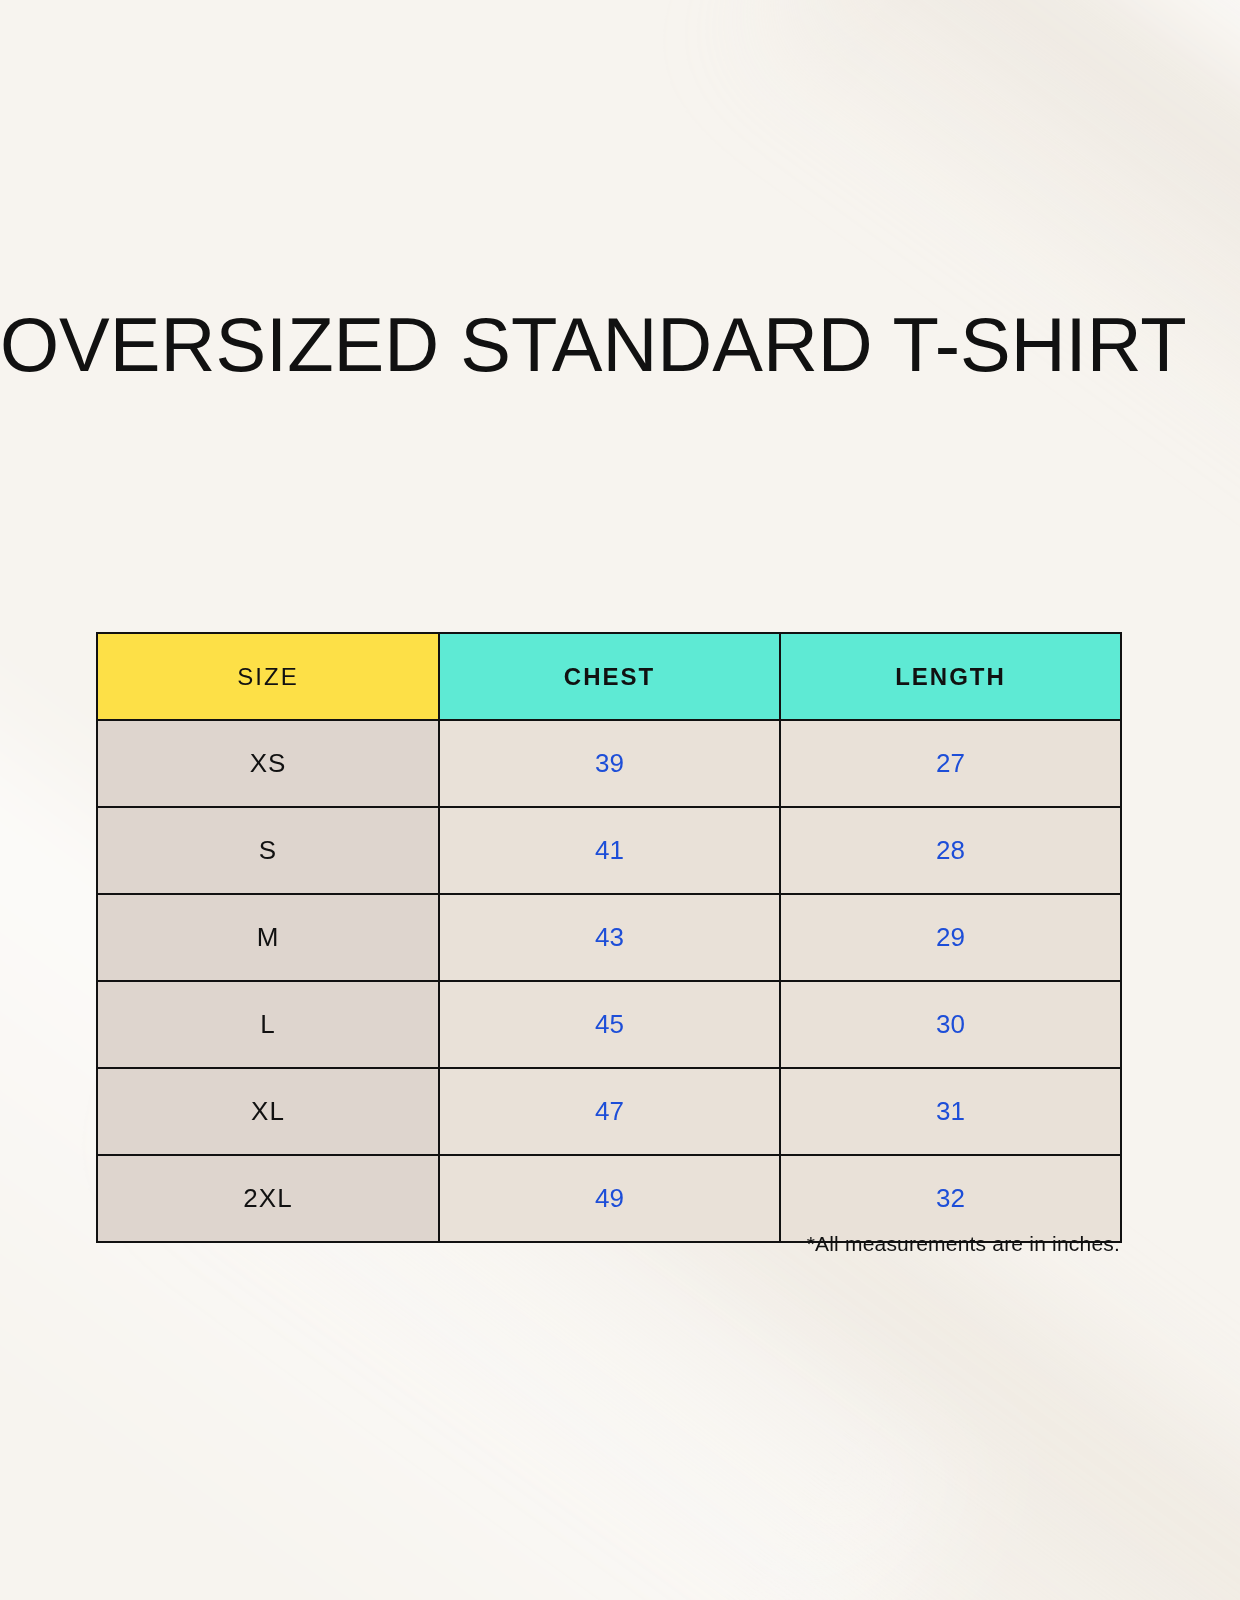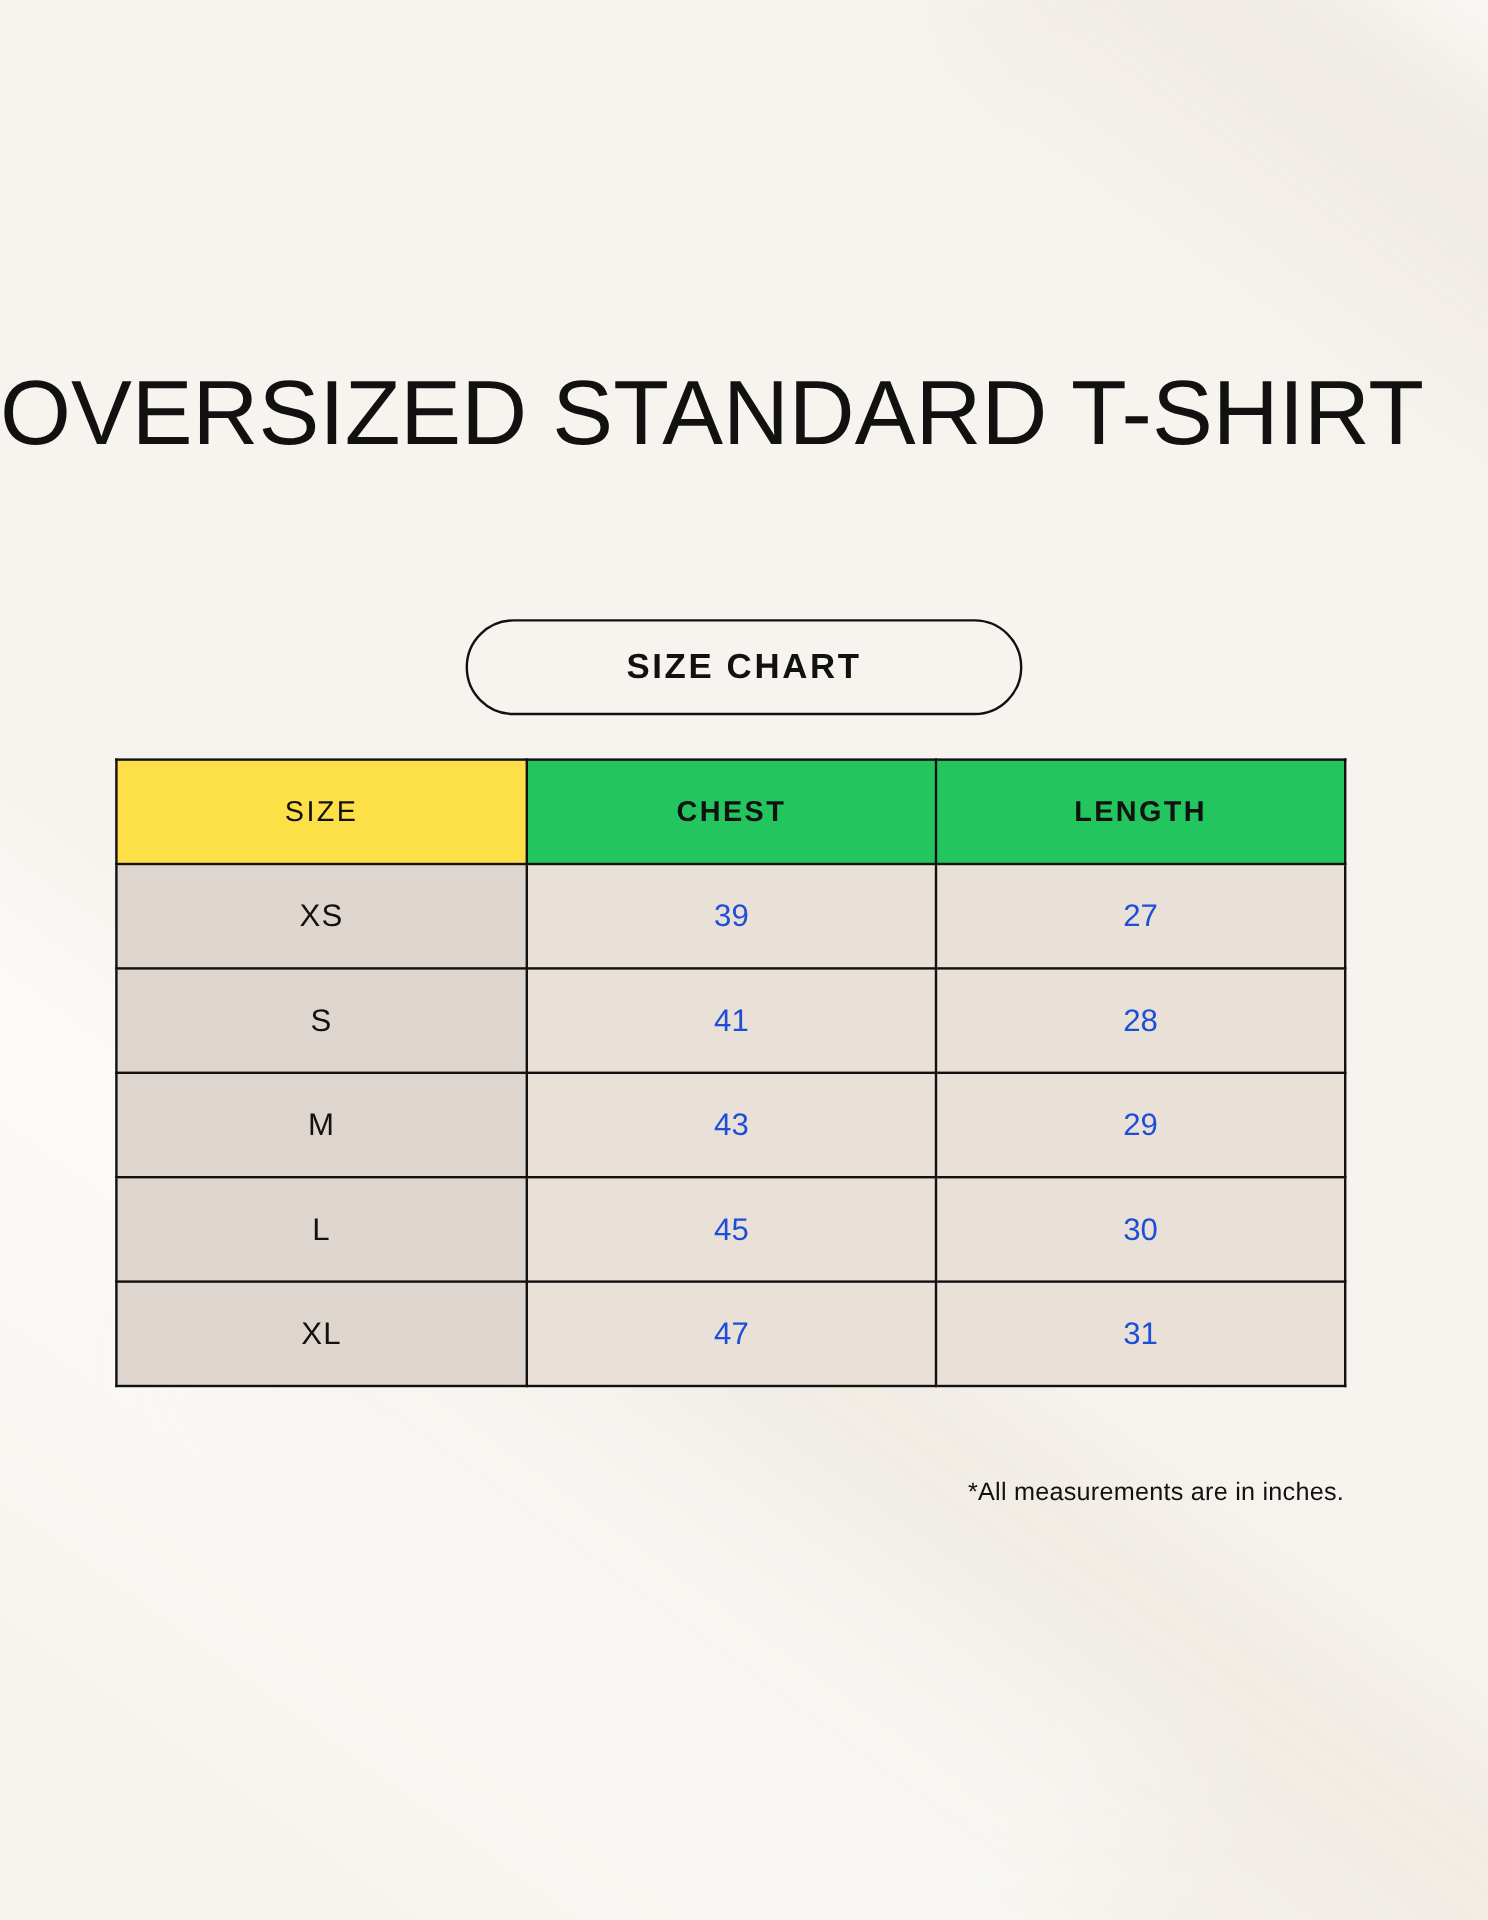--- a/index.html
+++ b/index.html
@@ -116,21 +116,21 @@
   col.c-length { width: 341px; }
 
   th.h-size {
     background: #fde047;
     font-size: 24px;
     letter-spacing: 2px;
     font-weight: 400;
     color: #111111;
   }
   th.h-chest, th.h-length {
-    background: #22c55e;
+    background: #5eead4;
     font-size: 24px;
     letter-spacing: 2px;
     font-weight: 700;
     color: #111111;
   }
 
   td.cell-size {
     background: #ded5ce;
     font-size: 26px;
     font-weight: 400;
@@ -161,23 +161,20 @@
 
 <div class="bg-streak streak-1"></div>
 <div class="bg-streak streak-2"></div>
 <div class="bg-streak streak-3"></div>
 <div class="bg-streak streak-4"></div>
 
 <div class="page">
 
   <div class="title">OVERSIZED STANDARD T-SHIRT</div>
 
-  <div class="pill">
-    <span class="pill-label">SIZE CHART</span>
-  </div>
 
   <div class="table-wrap">
     <table class="size-table">
       <colgroup>
         <col class="c-size">
         <col class="c-chest">
         <col class="c-length">
       </colgroup>
       <thead>
         <tr>
@@ -205,19 +202,24 @@
         <tr>
           <td class="cell-size">L</td>
           <td class="cell-val">45</td>
           <td class="cell-val">30</td>
         </tr>
         <tr>
           <td class="cell-size">XL</td>
           <td class="cell-val">47</td>
           <td class="cell-val">31</td>
         </tr>
+        <tr>
+          <td class="cell-size">2XL</td>
+          <td class="cell-val">49</td>
+          <td class="cell-val">32</td>
+        </tr>
       </tbody>
     </table>
   </div>
 
   <div class="footnote">*All measurements are in inches.</div>
 
 </div>
 
 </body></html>

